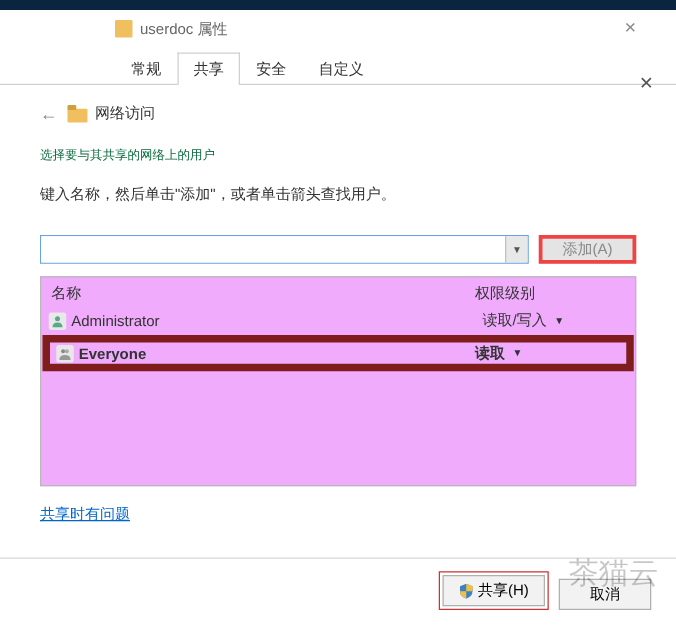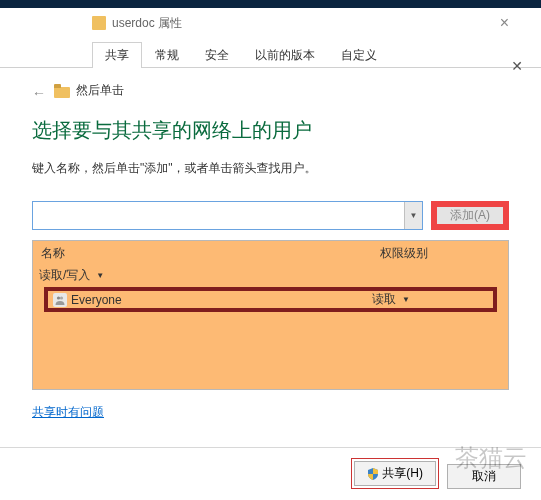--- a/index.html
+++ b/index.html
@@ -17,35 +17,35 @@
     
     .outer-close { position: absolute; top: 58px; right: 18px; font-size: 14px; color: #555; cursor: pointer; }
     
     .dialog { padding: 14px 32px 0 32px; }
     .back-row { display: flex; align-items: center; color: #333; margin-bottom: 18px; }
     .back-arrow { color: #888; font-size: 14px; margin-right: 8px; }
     .small-folder { width: 16px; height: 14px; display: inline-block; margin-right: 6px; position: relative; }
     .small-folder::before { content: ""; position: absolute; bottom: 0; width: 16px; height: 11px; background: #f0c060; border-radius: 1px; }
     .small-folder::after { content: ""; position: absolute; top: 0; left: 0; width: 7px; height: 4px; background: #d0a040; border-radius: 1px 1px 0 0; }
     
-    .heading { color: #0a6b3e; font-size: 20px; margin: 6px 0 16px 0; }
+    .heading { color: #0a6b3e; font-size: 10px; margin: 6px 0 16px 0; }
     .instruction { color: #333; font-size: 12px; margin-bottom: 24px; }
     
     .combo-row { display: flex; gap: 8px; margin-bottom: 10px; }
     .combo { flex: 1; display: flex; border: 1px solid #6aa3e0; }
     .combo input { flex: 1; border: none; outline: none; padding: 3px 6px; font-size: 12px; background: #fff; }
     .combo .dropdown-btn { width: 18px; background: #e8e8e8; border-left: 1px solid #c0c0c0; display: flex; align-items: center; justify-content: center; color: #555; font-size: 8px; cursor: pointer; }
-    .add-btn { width: 78px; background: #e4e4e4; border: 6px solid #ef4444; color: #888; font-size: 12px; cursor: default; }
+    .add-btn { width: 78px; background: #e4e4e4; border: 3px solid #ef4444; color: #888; font-size: 12px; cursor: default; }
     
-    .list-box { border: 1px solid #b8b8b8; height: 150px; background: #fdba74; }
+    .list-box { border: 1px solid #b8b8b8; height: 168px; background: #f0abfc; }
     .list-header { display: flex; padding: 4px 8px; color: #333; font-size: 12px; border-bottom: 0; }
     .col-name { flex: 1; }
     .col-perm { width: 120px; margin-left: 36px; }
     .list-row { display: flex; align-items: center; padding: 1px 6px; font-size: 12px; color: #333; }
-    .list-row.highlighted { border: 4px solid #7f1d1d; margin: 0 11px; padding: 0 5px; }
+    .list-row.highlighted { border: 6px solid #7f1d1d; margin: 0 1px; padding: 0 5px; font-weight: bold; }
     .user-icon { width: 14px; height: 14px; margin-right: 4px; display: inline-flex; align-items: center; justify-content: center; border-radius: 2px; background: #e8e8e8; }
     .user-icon svg { width: 10px; height: 10px; }
     .row-name { flex: 1; display: flex; align-items: center; }
     .row-perm { width: 116px; display: flex; align-items: center; }
     .perm-arrow { margin-left: 6px; font-size: 8px; color: #333; }
     
     .help-link { color: #0066cc; margin-top: 14px; display: inline-block; cursor: pointer; font-size: 12px; text-decoration: underline; text-align: right; }
     
     .footer-divider { border-top: 1px solid #d8d8d8; margin: 26px 0 0 0; }
     .footer { display: flex; justify-content: flex-end; align-items: flex-end; padding: 10px 20px; gap: 8px; }
@@ -64,54 +64,62 @@
 
 <div class="top-bar"></div>
 
 <div class="properties-title">
   <span class="folder-icon"></span>
   <span>userdoc 属性</span>
   <span class="close-x">×</span>
 </div>
 
 <div class="tabs">
+  <div class="tab">常规</div>
   <div class="tab active">共享</div>
-  <div class="tab">常规</div>
   <div class="tab">安全</div>
-  <div class="tab">以前的版本</div>
   <div class="tab">自定义</div>
 </div>
 
 <span class="outer-close">✕</span>
 
 <div class="dialog">
   <div class="back-row">
     <span class="back-arrow">←</span>
     <span class="small-folder"></span>
-    <span>然后单击</span>
+    <span>网络访问</span>
   </div>
 
   <div class="heading">选择要与其共享的网络上的用户</div>
   <div class="instruction">键入名称，然后单击"添加"，或者单击箭头查找用户。</div>
 
   <div class="combo-row">
     <div class="combo">
       <input type="text" style="">
       <div class="dropdown-btn">▼</div>
     </div>
     <button class="add-btn">添加(A)</button>
   </div>
 
   <div class="list-box">
     <div class="list-header">
       <div class="col-name">名称</div>
       <div class="col-perm">权限级别</div>
     </div>
 
     <div class="list-row">
+      <div class="row-name">
+        <span class="user-icon">
+          <svg viewBox="0 0 10 10">
+              <circle cx="5" cy="3" r="2" fill="#5a8"></circle>
+              <path d="M1 10 Q1 6 5 6 Q9 6 9 10" fill="#5a8"></path>
+            </svg>
+        </span>
+        <span>Administrator</span>
+      </div>
       <div class="row-perm">
         <span>读取/写入</span>
         <span class="perm-arrow">▼</span>
       </div>
     </div>
 
     <div class="list-row">
     </div>
 
     <div class="list-row highlighted">

